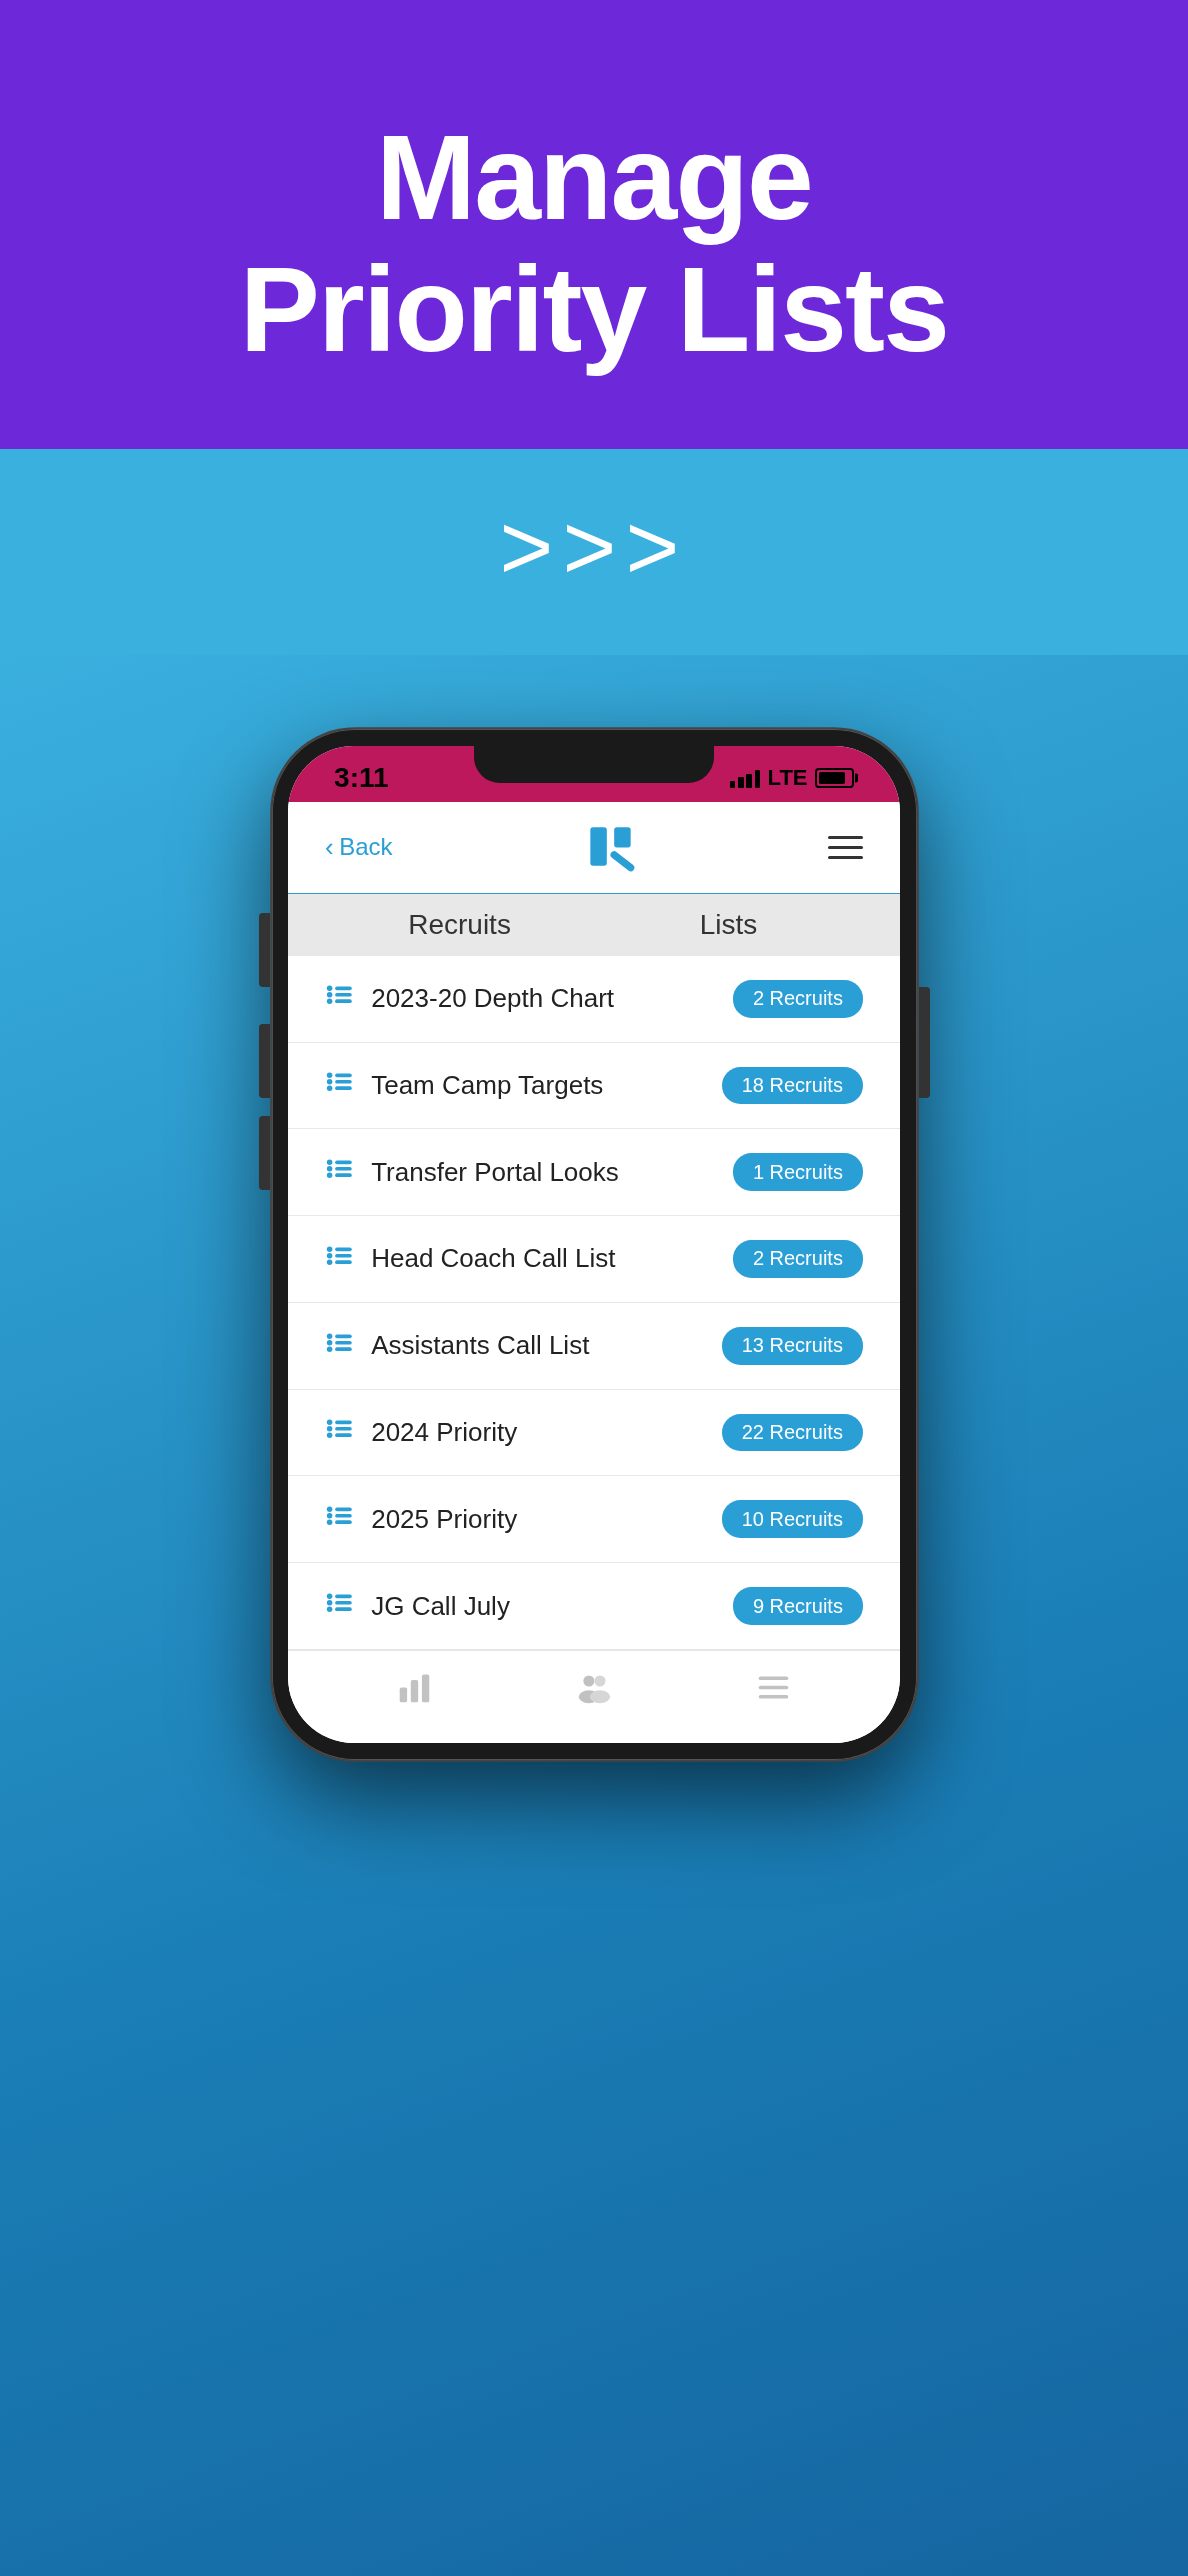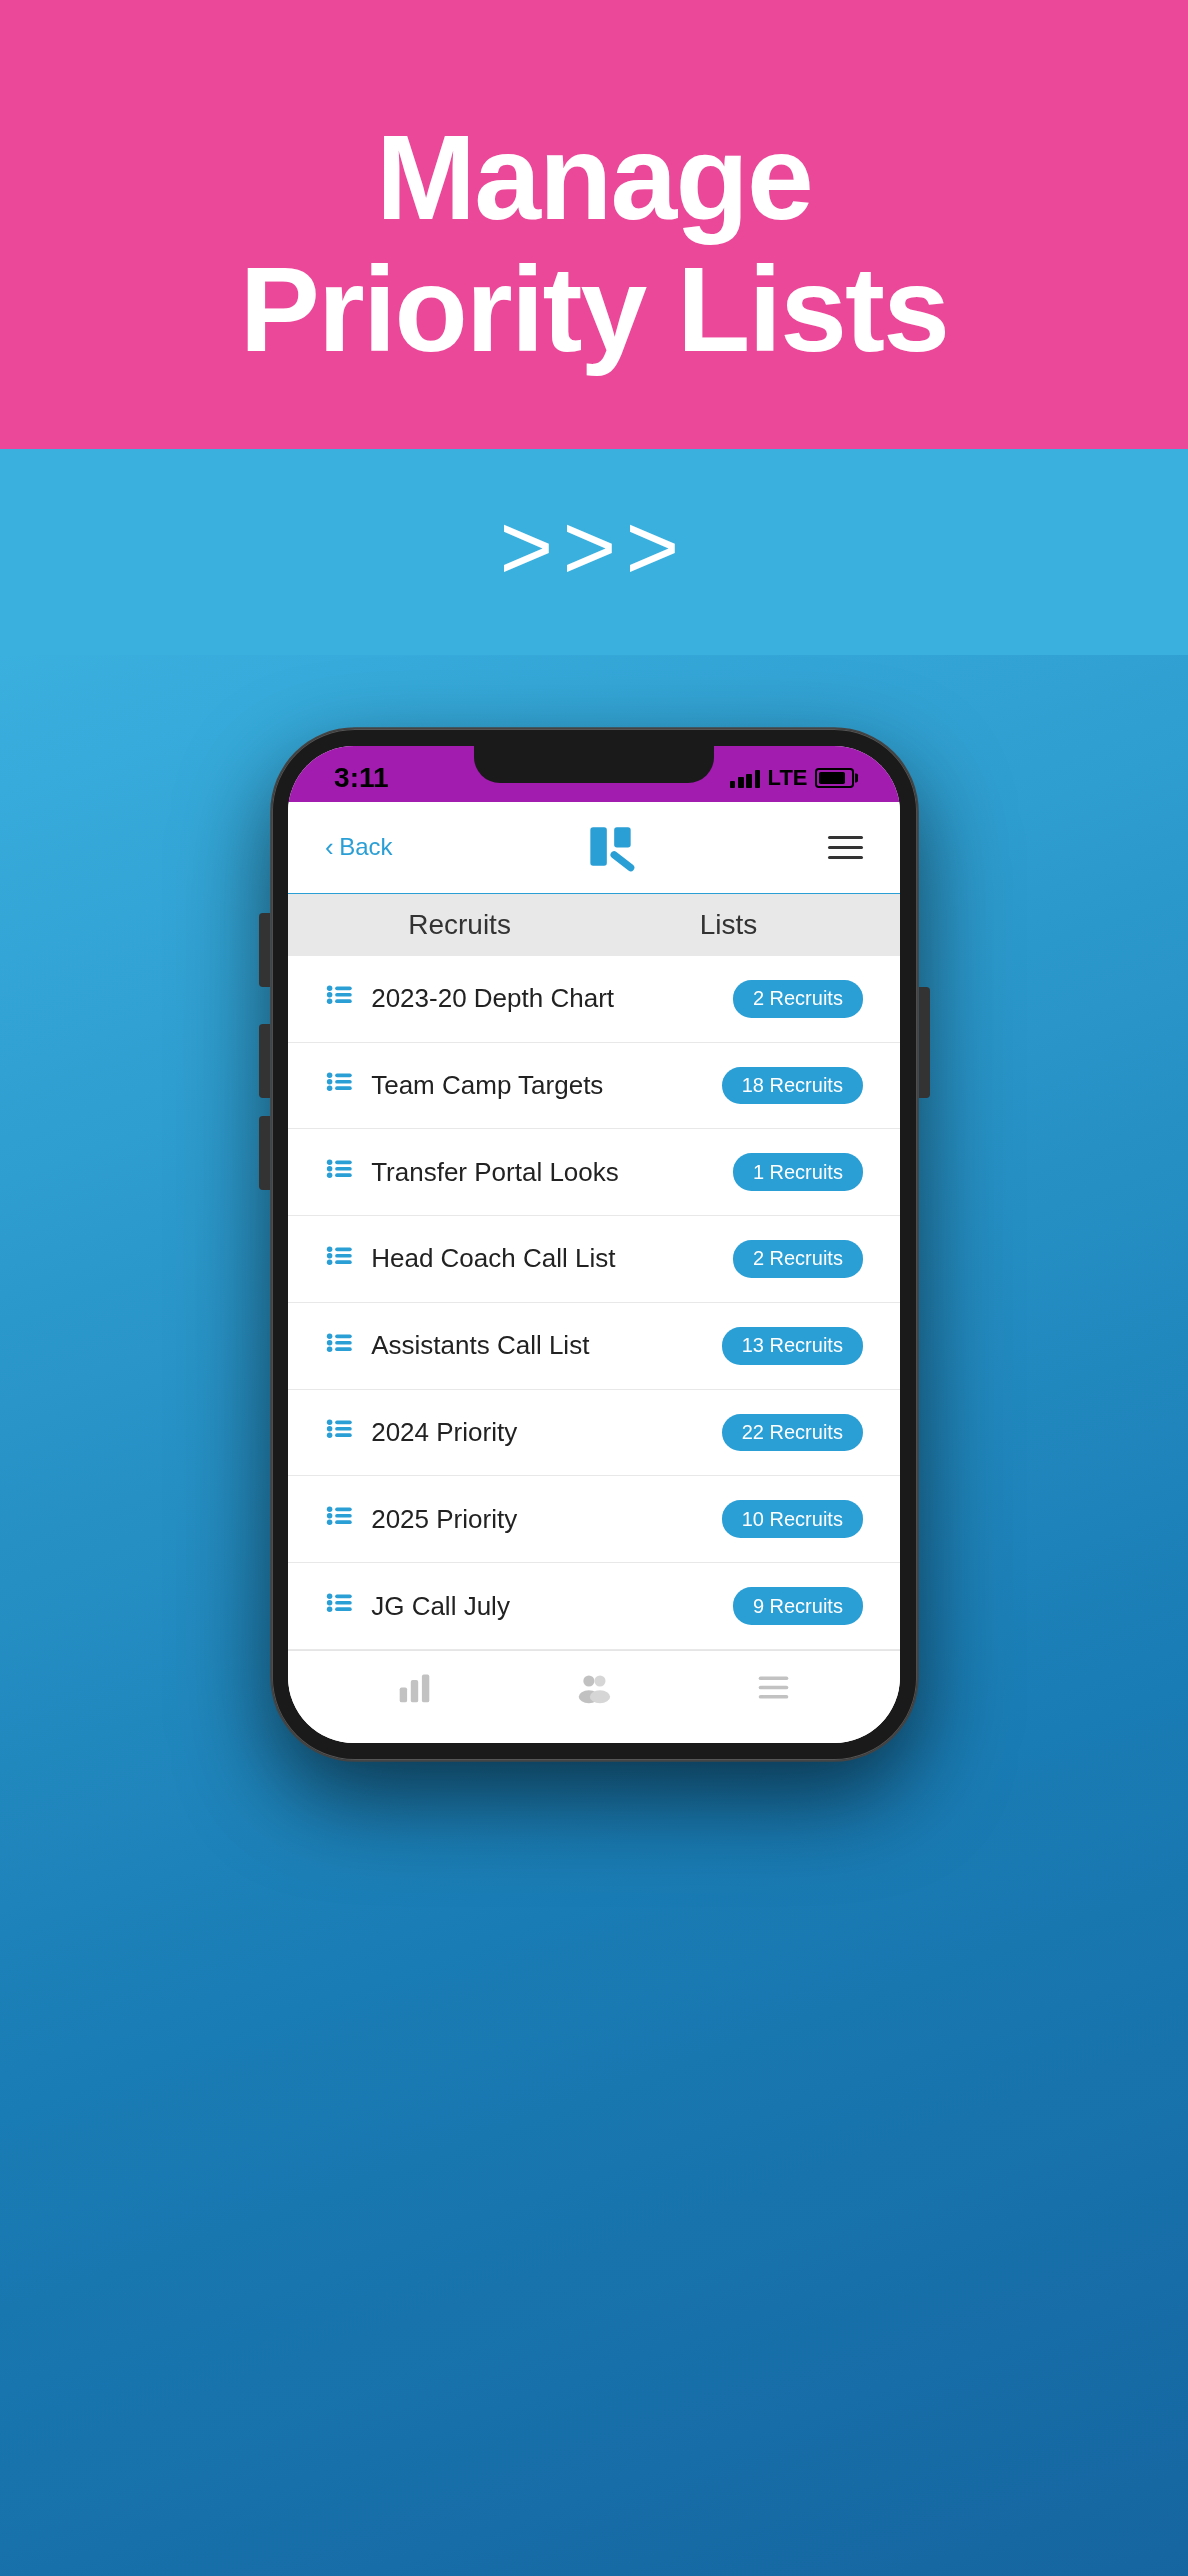--- a/index.html
+++ b/index.html
@@ -7,21 +7,21 @@
     body {
       width: 1188px;
       min-height: 2576px;
       background: #2a9fd6;
       font-family: -apple-system, BlinkMacSystemFont, 'Helvetica Neue', Arial, sans-serif;
       overflow-x: hidden;
     }
 
     
     .hero-section {
-      background: #ec4899;
+      background: #6d28d9;
       text-align: center;
       padding: 111px 55px 74px;
     }
 
     .hero-title {
       color: white;
       font-size: 120px;
       font-weight: 700;
       line-height: 1.1;
       letter-spacing: -1.8px;
@@ -91,21 +91,21 @@
     
     .phone-inner {
       background: white;
       border-radius: 66px;
       overflow: hidden;
       position: relative;
     }
 
     
     .status-bar {
-      background: #a21caf;
+      background: #be185d;
       padding: 16.6px 46px 7.4px;
       display: flex;
       justify-content: space-between;
       align-items: center;
       position: relative;
     }
 
     .status-time {
       font-size: 28px;
       font-weight: 600;

